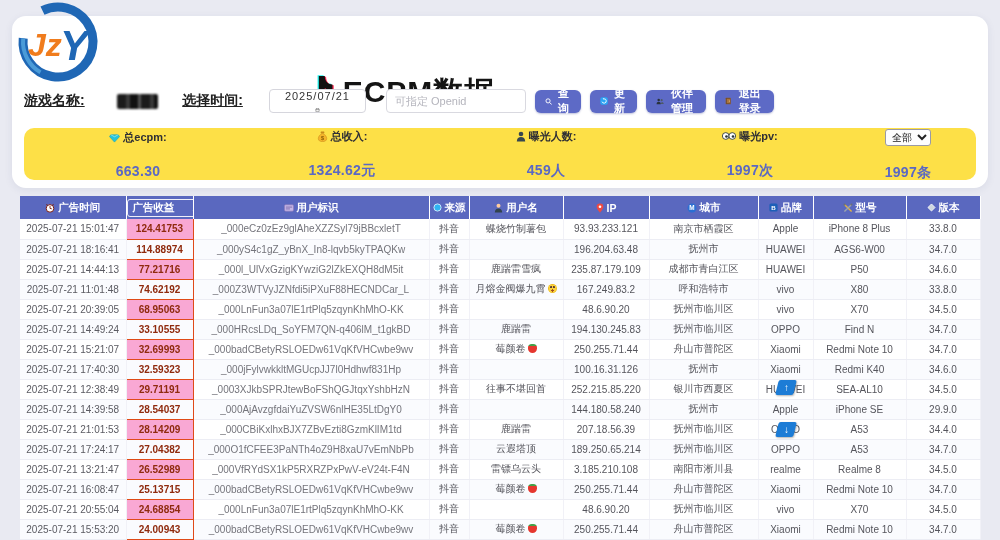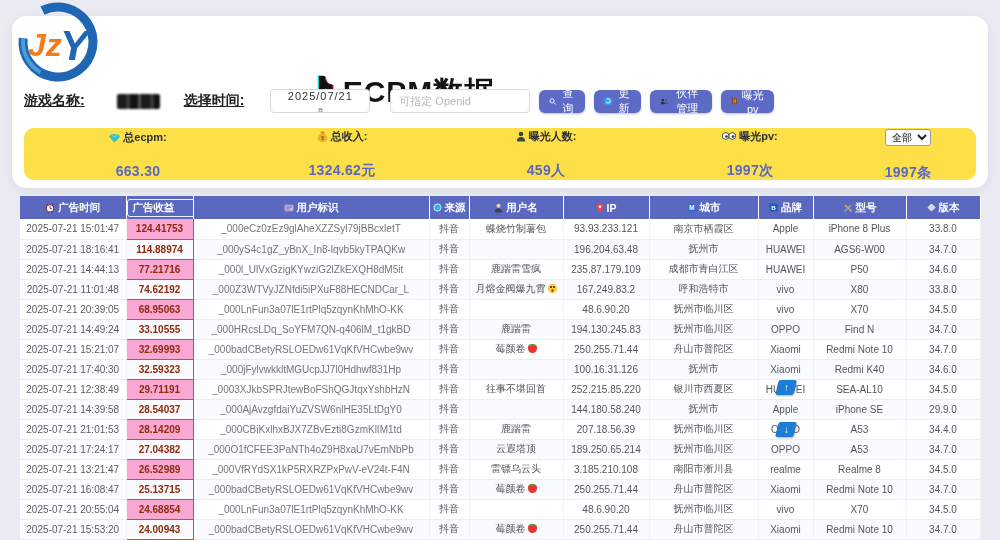--- a/index.html
+++ b/index.html
@@ -25,21 +25,21 @@
   .lab2 { margin-left:24px; }
   .date-input { margin-left:26px; width:137px; height:24px; background:#fff; border:1px solid #d6d6dd;
                 border-radius:4px; display:flex; align-items:center; padding:0 7px; gap:6px; cursor:pointer;flex-direction:column; }
   .date-input span { flex:1; font-size:11px; color:#333; letter-spacing:1px; }
   .openid-input { margin-left:20px; width:140px; height:24px; border:1px solid #d9d9e0; border-radius:4px;
                   padding:0 8px; font-size:11px; color:#333; outline:none;
                   font-family:"Liberation Sans","DejaVu Sans",sans-serif; }
   .openid-input::placeholder { color:#b4b4bc; }
   .spacer { flex:1; }
   .btn { height:23px; border:none; border-radius:6px; background:#5d6ac6; color:#fff; font-size:11px;
-         font-weight:normal; display:flex; align-items:center; gap:4px; padding:0 10px; margin-left:9px;
+         font-weight:bold; display:flex; align-items:center; gap:4px; padding:0 10px; margin-left:9px;
          cursor:pointer; box-shadow:0 1px 2px rgba(60,70,150,.35);
          font-family:"Liberation Sans","DejaVu Sans",sans-serif; }
 
   .stats { position:absolute; left:24px; top:128px; width:952px; height:52px; background:#fde047;
            border-radius:10px; display:flex; align-items:center; padding:0 12px; z-index:2; }
   .stat { flex:1; text-align:center; }
   .s-label { font-size:11px; font-weight:bold; color:#2e2e34; display:flex; justify-content:center;
              align-items:center; gap:3px; }
   .s-value { font-size:14px; font-weight:bold; color:#5a68c4; margin-top:18px; letter-spacing:.3px; }
   .filter { width:112px; text-align:center; }
@@ -144,21 +144,21 @@
       </svg>
       <span>伙伴管理</span>
     </button>
     <button class="btn">
       <svg width="10" height="12" viewBox="0 0 10 12">
         <rect x="1" y="0.8" width="8" height="10.4" rx="1" fill="#8d5a33"></rect>
         <rect x="2.2" y="1.9" width="5.6" height="8.2" fill="#b5członk"></rect>
         <rect x="2.2" y="1.9" width="5.6" height="8.2" fill="#a9743f"></rect>
         <circle cx="6.8" cy="6" r="0.8" fill="#ffe082"></circle>
       </svg>
-      <span>曝光pv</span>
+      <span>退出登录</span>
     </button>
   </div>
 
   <div class="stats">
     <div class="stat">
       <div class="s-label">
         <svg width="11" height="11" viewBox="0 0 12 12">
           <polygon points="2,3 10,3 11.5,5 6,11 0.5,5" fill="#26c5da" stroke="#0e9eb5" stroke-width=".6"></polygon>
           <polyline points="2,3 6,5.2 10,3" fill="none" stroke="#b2f0f7" stroke-width=".7"></polyline>
         </svg>

